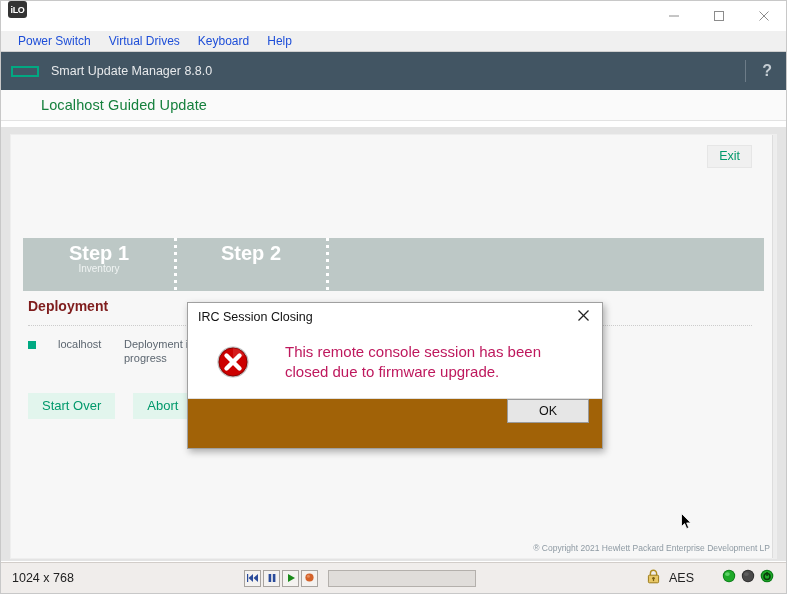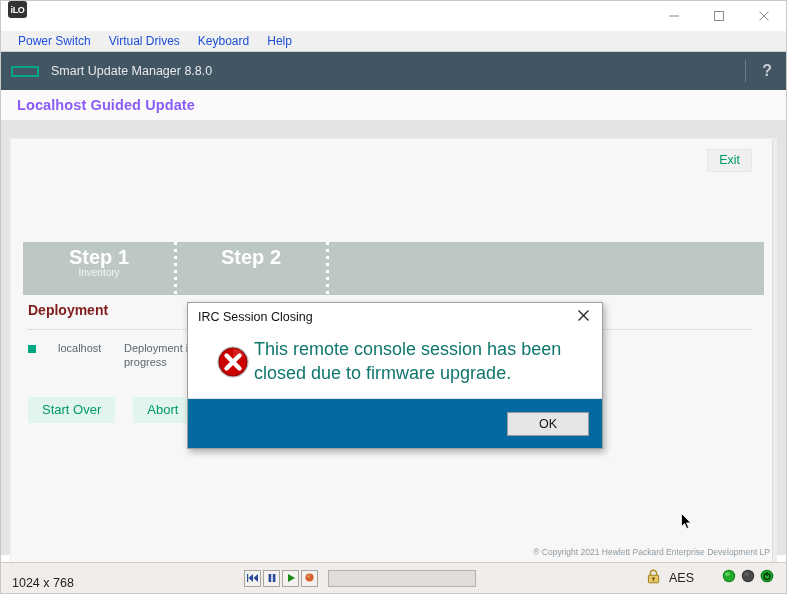--- a/index.html
+++ b/index.html
@@ -152,33 +152,34 @@
 
   
   .page-title-bar {
     height: 31px;
     background: #fafafa;
     display: flex;
     align-items: center;
     border-bottom: 1px solid #e3e3e3;
   }
   .page-title {
-    margin-left: 16px;
+    margin-left: 40px;
     font-size: 14.5px;
-    font-weight: bold;
-    color: #8b5cf6;
+    font-weight: normal;
+    color: #15803d;
     letter-spacing: .1px;
   }
 
   
   .body-wrap {
     background: #e4e4e4;
     height: 434px;
-    padding: 17px 9px 0 9px;
-    position: relative;
+    padding: 7px 9px 0 9px;
+    position: relative;
+    margin-top: 6px;
   }
   .panel {
     background: #f7f7f7;
     height: 425px;
     position: relative;
     border: 1px solid #eeeeee;
   }
 
   .exit-btn {
     position: absolute;
@@ -344,32 +345,32 @@
   }
   .modal-body {
     flex: 1;
     display: flex;
     align-items: center;
     padding: 0 18px 6px 18px;
     background: #ffffff;
   }
   .err-icon { width: 34px; height: 34px; flex: none; margin-left: 10px; }
   .modal-msg {
-    margin-left: 4px;
-    font-size: 18px;
-    color: #0f766e;
+    margin-left: 35px;
+    font-size: 15px;
+    color: #be185d;
     line-height: 1.32;
     max-width: 310px;
   }
   .modal-footer {
     height: 50px;
-    background: #0369a1;
+    background: #a16207;
     border-top: 1px solid #dfdfdf;
     display: flex;
-    align-items: center;
+    align-items: flex-start;
     justify-content: flex-end;
     padding-right: 13px;
     flex: none;
   }
   .ok-btn {
     width: 82px;
     height: 24px;
     background: #e6e6e6;
     border: 1px solid #9a9a9a;
     font-size: 12.5px;
@@ -384,22 +385,23 @@
     top: 461px;
     z-index: 70;
   }
 
   
   .statusbar {
     height: 31px;
     background: #f0edeb;
     border-top: 1px solid #d2cdc9;
     display: flex;
-    flex: none;
-    padding: 13px 8px;
+    align-items: center;
+    flex: none;
+    padding: 0 8px;
   }
   .resolution {
     font-size: 12.5px;
     color: #222222;
     margin-left: 3px;
   }
   .media-group {
     margin-left: auto;
     display: flex;
     align-items: center;

